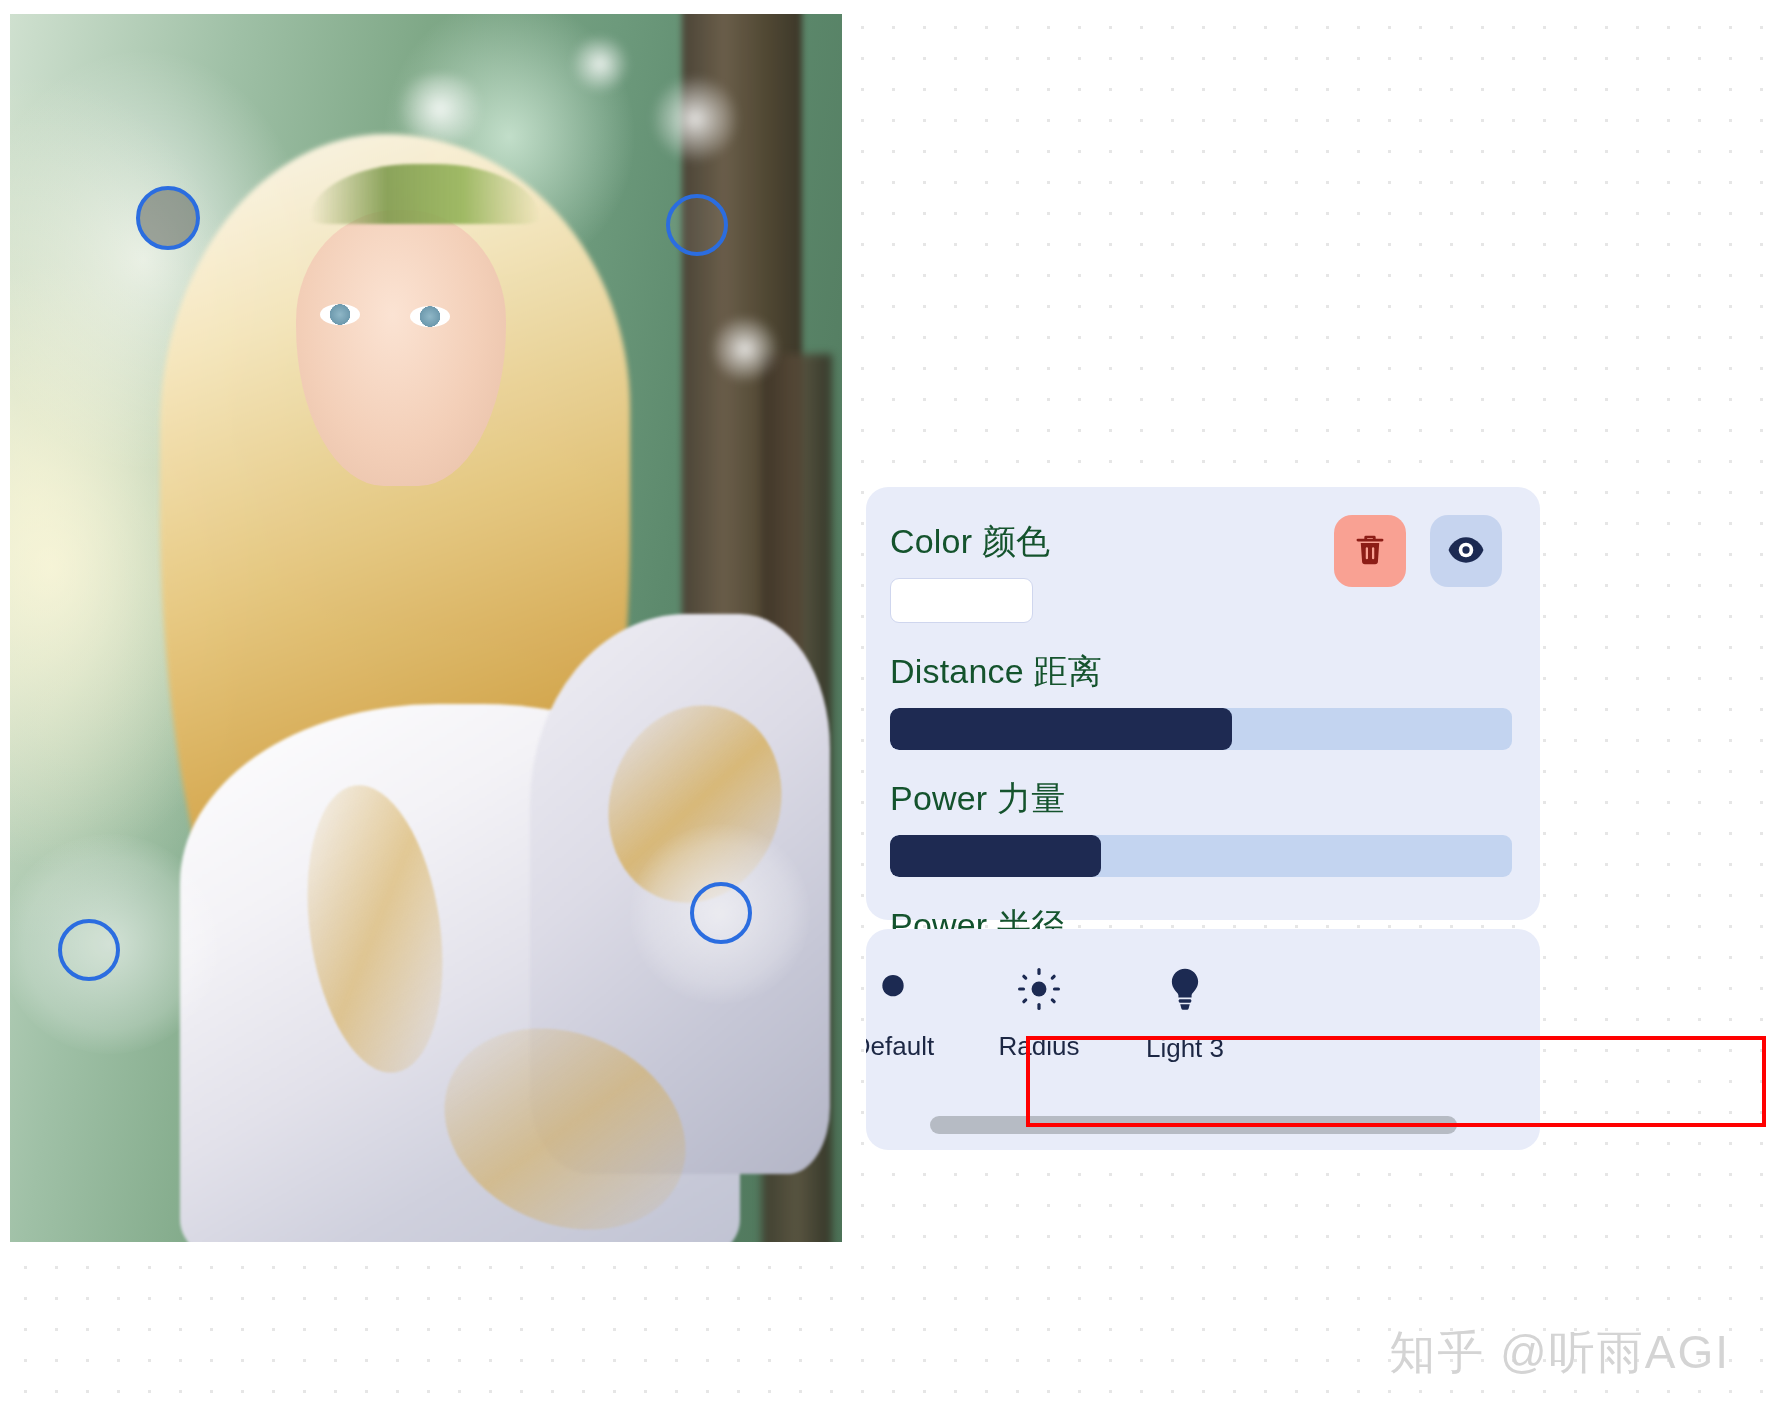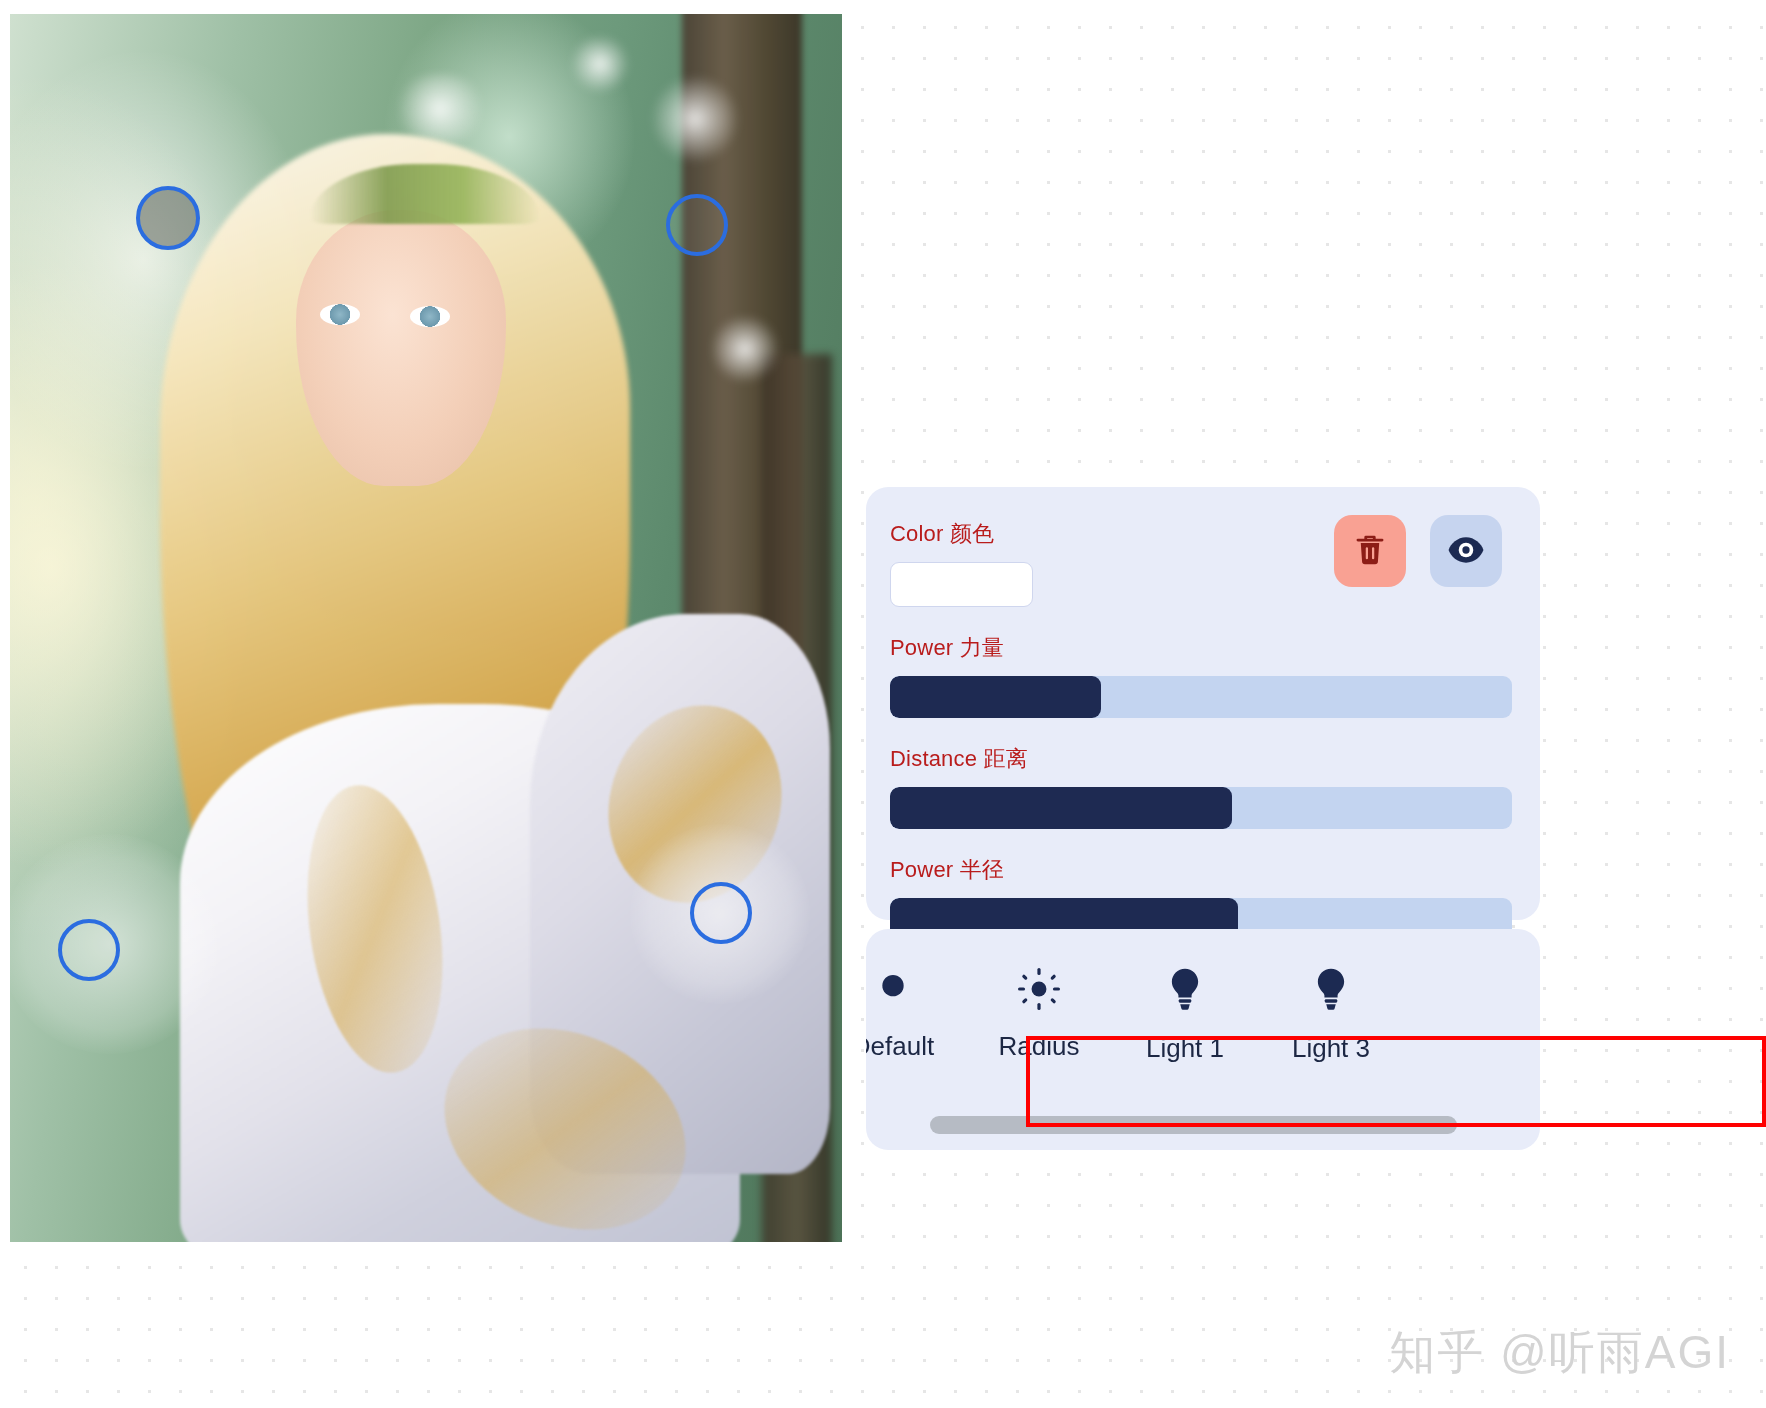--- a/index.html
+++ b/index.html
@@ -135,22 +135,22 @@
     left: 866px;
     top: 487px;
     width: 674px;
     height: 433px;
     background: #e8ecf9;
     border-radius: 22px;
     padding: 32px 28px 20px 24px;
   }
 
   .prop-label {
-    font-size: 22px;
-    color: #b91c1c;
+    font-size: 34px;
+    color: #14532d;
     letter-spacing: .2px;
     margin-bottom: 13px;
   }
 
   #color-swatch {
     width: 143px;
     height: 45px;
     background: #ffffff;
     border: 1.5px solid #cfd6ee;
     border-radius: 9px;
@@ -312,30 +312,30 @@
     <span>
       <svg width="38" height="30" viewBox="0 0 24 18" fill="none" aria-hidden="true">
         <path d="M12 1C6.6 1 2.3 5.1 1 9c1.3 3.9 5.6 8 11 8s9.7-4.1 11-8c-1.3-3.9-5.6-8-11-8z" fill="#1c2a52"></path>
         <circle cx="12" cy="9" r="4.6" fill="#ffffff"></circle>
         <circle cx="12" cy="9" r="2.3" fill="#1c2a52"></circle>
       </svg>
     </span>
   </button>
 
   <div class="slider-row">
+    <div class="prop-label">Distance 距离</div>
+    <div class="slider-track">
+      <div class="slider-fill" style="width: 55%;"></div>
+    </div>
+  </div>
+
+  <div class="slider-row">
     <div class="prop-label">Power 力量</div>
     <div class="slider-track">
       <div class="slider-fill" style="width: 34%;"></div>
-    </div>
-  </div>
-
-  <div class="slider-row">
-    <div class="prop-label">Distance 距离</div>
-    <div class="slider-track">
-      <div class="slider-fill" style="width: 55%;"></div>
     </div>
   </div>
 
   <div class="slider-row">
     <div class="prop-label">Power 半径</div>
     <div class="slider-track">
       <div class="slider-fill" style="width: 56%;"></div>
     </div>
   </div>
 </div>
@@ -361,28 +361,20 @@
             <rect x="3.2" y="18.5" width="2" height="3.6" rx="1" transform="rotate(45 4.2 20.3)"></rect>
           </svg></span>
         <span class="lbl">Radius</span>
       </div>
       <div class="light-item">
         <span><svg width="40" height="46" viewBox="0 0 24 28" fill="#1c2a52" aria-hidden="true">
             <path d="M12 1C7.6 1 4 4.5 4 8.9c0 3 1.6 5 2.9 6.5.6.7 1.1 1.3 1.1 1.9v1.2h8v-1.2c0-.6.5-1.2 1.1-1.9C18.4 13.9 20 11.9 20 8.9 20 4.5 16.4 1 12 1z"></path>
             <rect x="8.2" y="19.6" width="7.6" height="2.1" rx=".7"></rect>
             <path d="M9.1 22.6h5.8l-.7 2.6a1 1 0 0 1-1 .8h-2.4a1 1 0 0 1-1-.8l-.7-2.6z"></path>
           </svg></span>
-        <span class="lbl">Light 1</span>
-      </div>
-      <div class="light-item">
-        <span><svg width="40" height="46" viewBox="0 0 24 28" fill="#1c2a52" aria-hidden="true">
-            <path d="M12 1C7.6 1 4 4.5 4 8.9c0 3 1.6 5 2.9 6.5.6.7 1.1 1.3 1.1 1.9v1.2h8v-1.2c0-.6.5-1.2 1.1-1.9C18.4 13.9 20 11.9 20 8.9 20 4.5 16.4 1 12 1z"></path>
-            <rect x="8.2" y="19.6" width="7.6" height="2.1" rx=".7"></rect>
-            <path d="M9.1 22.6h5.8l-.7 2.6a1 1 0 0 1-1 .8h-2.4a1 1 0 0 1-1-.8l-.7-2.6z"></path>
-          </svg></span>
         <span class="lbl">Light 3</span>
       </div>
     </div>
   <div id="scrollbar-track">
     <div id="scrollbar-thumb" style="width: 89%;"></div>
   </div>
 </div>
 
 <div id="annotation-box"></div>
 

